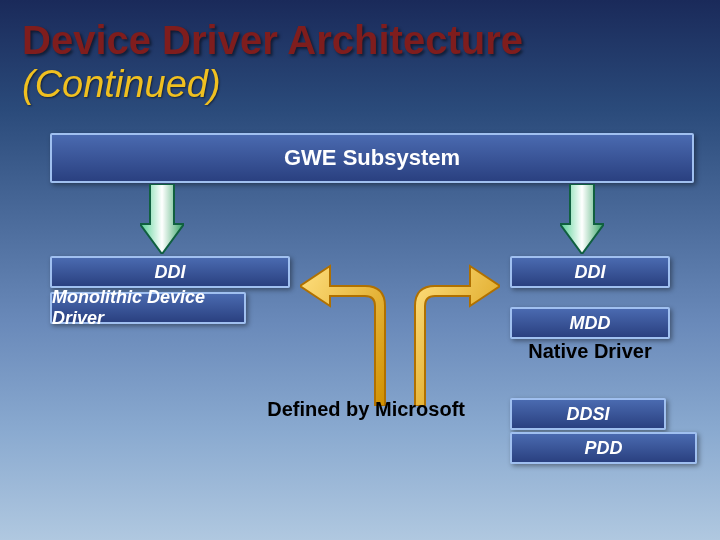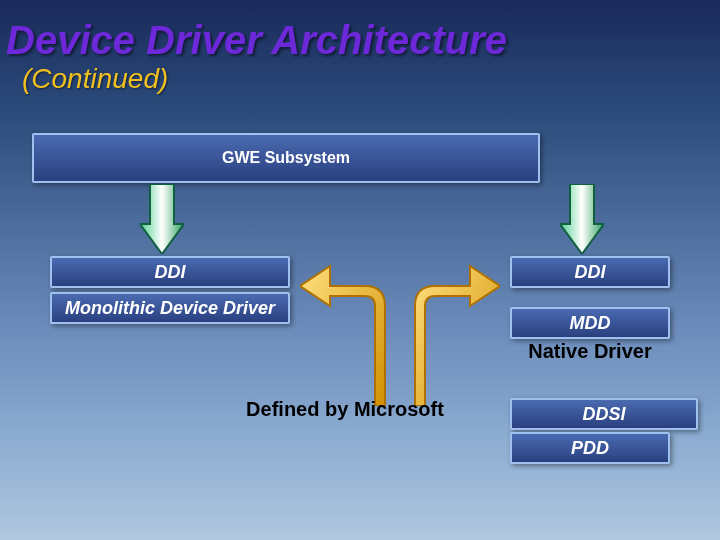--- a/index.html
+++ b/index.html
@@ -3,47 +3,47 @@
 <meta charset="utf-8">
 <style>
 * { margin: 0; padding: 0; box-sizing: border-box; }
 body {
   width: 720px; height: 540px;
   background: linear-gradient(180deg, #1a2a5a 0%, #2a4a7a 20%, #4a6a9a 40%, #6a8aba 60%, #8aaad0 80%, #b0c8e0 100%);
   font-family: Arial, sans-serif;
   position: relative;
   overflow: hidden;
 }
-.title { font-size: 40px; font-weight: bold; font-style: italic; color: #6d28d9; padding: 18px 6px 0; text-shadow: 2px 2px 3px rgba(0,0,0,.5); }
-.subtitle { font-size: 28px; font-style: italic; color: #f0c020; padding: 0 22px 18px; text-shadow: 1px 1px 2px rgba(0,0,0,.5); }
+.title { font-size: 40px; font-weight: bold; color: #7f1d1d; padding: 18px 22px 0; text-shadow: 2px 2px 3px rgba(0,0,0,.5); }
+.subtitle { font-size: 38px; font-style: italic; color: #f0c020; padding: 0 22px 18px; text-shadow: 1px 1px 2px rgba(0,0,0,.5); }
 
 .block, .block-sm {
   position: absolute;
   background: linear-gradient(180deg, #4a6ab0 0%, #2a4080 100%);
   border: 2px solid #a0c0f0;
   color: #fff;
   font-weight: bold;
   display: flex; align-items: center; justify-content: center;
   border-radius: 2px;
   box-shadow: 2px 2px 5px rgba(0,0,0,.4);
 }
 .block-sm { font-size: 18px; height: 32px; font-style: italic; }
-.gwe { left: 32px; top: 133px; width: 508px; height: 50px; font-size: 16px; }
+.gwe { left: 50px; top: 133px; width: 644px; height: 50px; font-size: 22px; }
 .ddi1 { left: 50px; top: 256px; width: 240px; }
-.mono { left: 50px; top: 292px; width: 240px; }
+.mono { left: 50px; top: 292px; width: 196px; }
 .ddi2 { left: 510px; top: 256px; width: 160px; }
 .mdd { left: 510px; top: 290px; width: 160px; margin-top: 17px; }
-.ddsi { left: 510px; top: 398px; width: 188px; }
-.pdd { left: 510px; top: 432px; width: 160px; }
+.ddsi { left: 510px; top: 398px; width: 156px; }
+.pdd { left: 510px; top: 432px; width: 187px; }
 
 .plain-label {
   position: absolute; color: #000000; font-weight: bold; font-size: 20px;
 }
 .native { left: 510px; top: 340px; width: 160px; text-align: center; }
-.defms { left: 225px; top: 398px; width: 240px; text-align: center; }
+.defms { left: 225px; top: 398px; width: 240px; text-align: right; }
 
 svg.arrow { position: absolute; }
 .down-arrow { width: 44px; height: 70px; }
 .da1 { left: 140px; top: 184px; }
 .da2 { left: 560px; top: 184px; }
 
 .bent { left: 300px; top: 256px; width: 200px; height: 150px; }
 </style>
 </head>
 <body>

